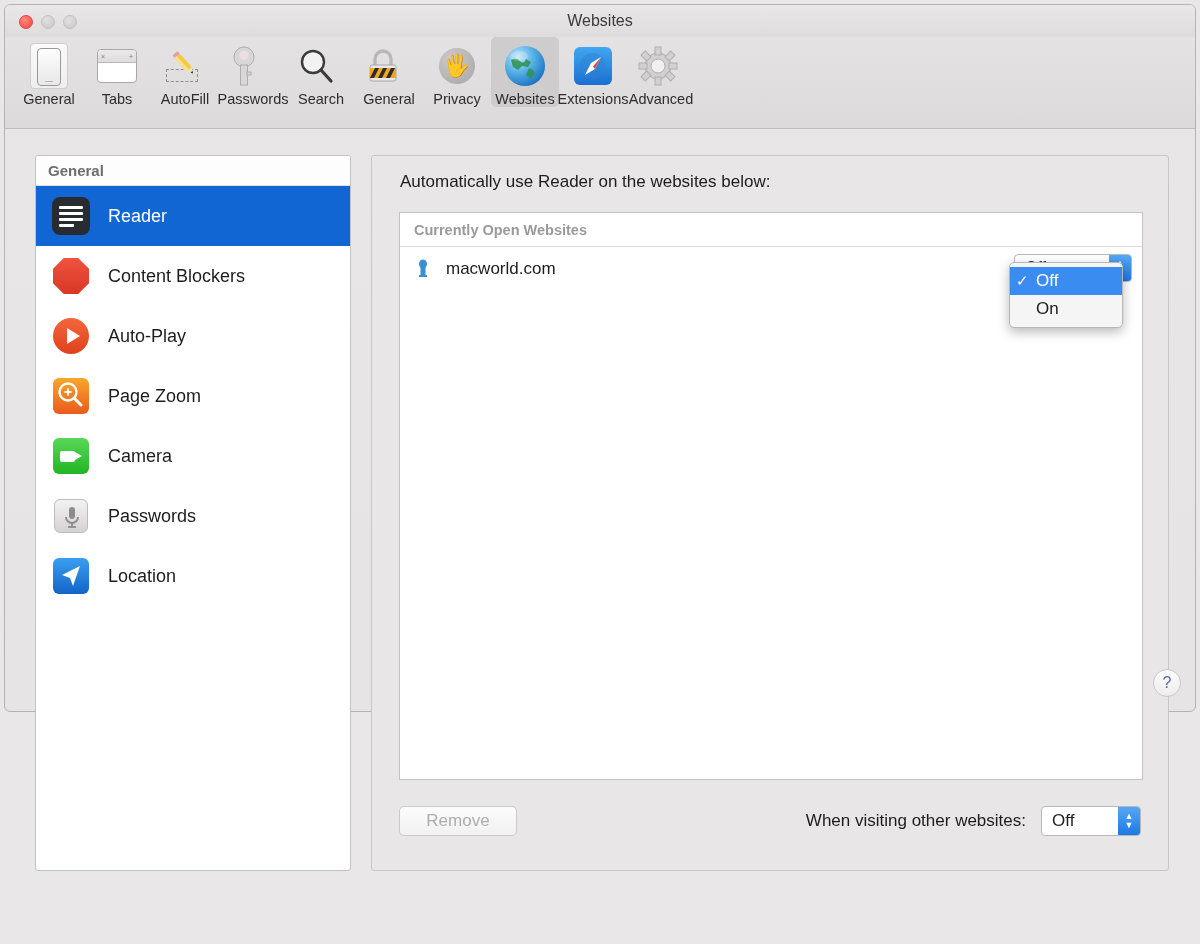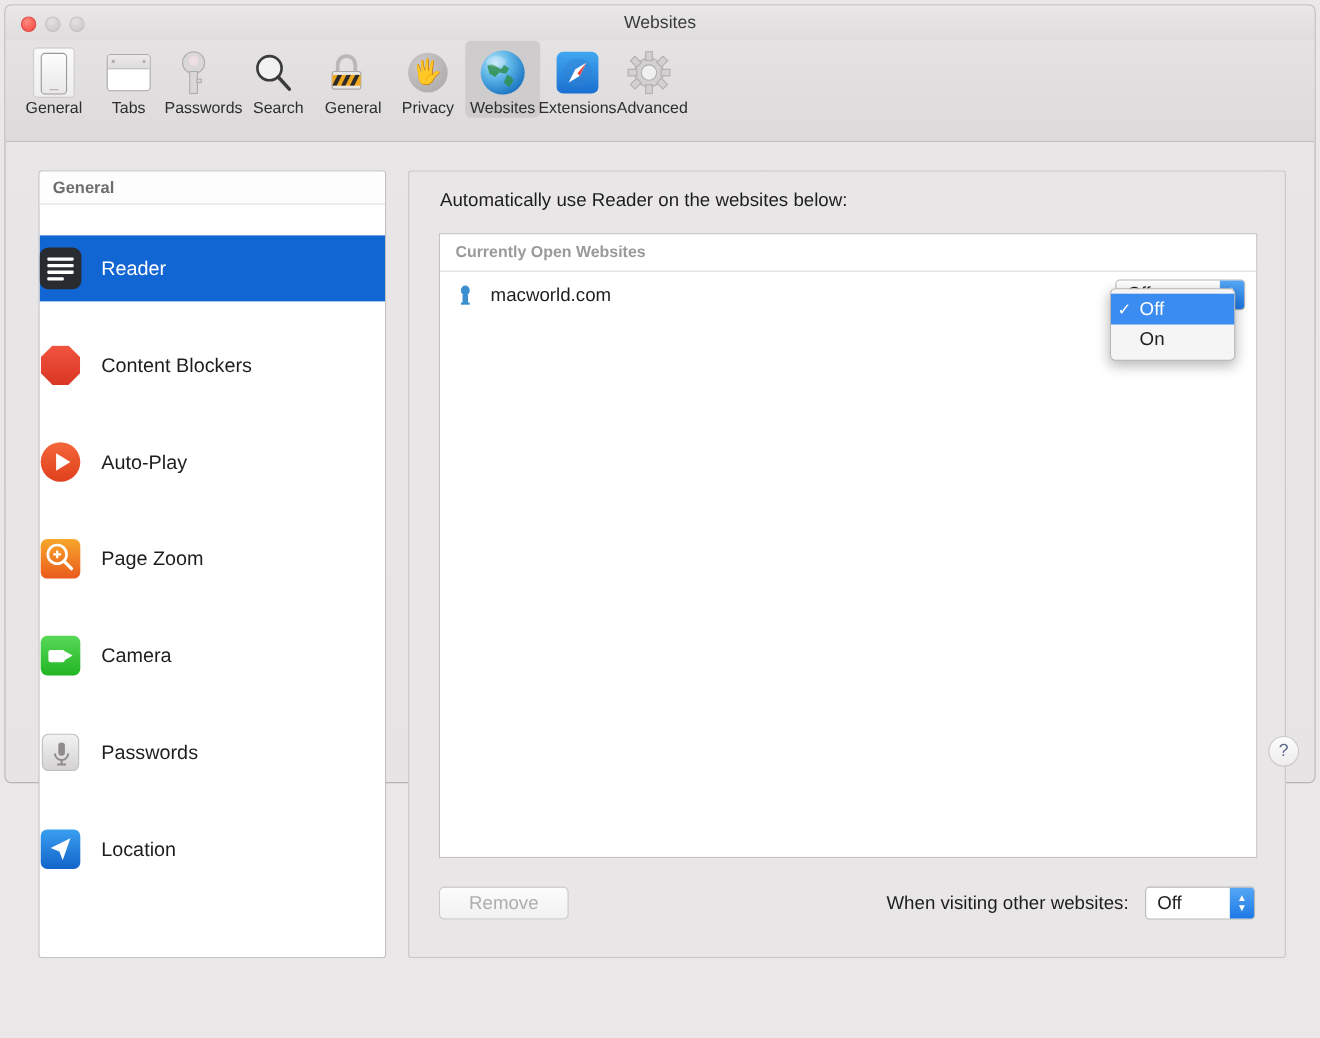--- a/index.html
+++ b/index.html
@@ -95,21 +95,21 @@
   }
   #sb-header {
     height: 30px; line-height: 30px;
     padding-left: 12px;
     font-size: 15px; font-weight: bold; color: #6e6c6d;
     background: #fdfdfd;
     border-bottom: 1px solid #e2e0e1;
   }
   .sb-item {
     height: 60px; display: flex; align-items: center;
-    cursor: default; margin-top: 28px;
+    padding-left: 16px; cursor: default;
   }
   .sb-item.selected { background: #1266d4; }
   .sb-item .sb-ic { width: 38px; height: 38px; flex: 0 0 38px; position: relative; }
   .sb-item .sb-label { margin-left: 18px; font-size: 18px; color: #1d1d1d; }
   .sb-item.selected .sb-label { color: #ffffff; }
 
   
   .ic-reader{width:38px;height:38px;border-radius:8px;background:#282c30;position:relative;}
   .ic-reader i{position:absolute;left:7px;background:#fff;height:3px;border-radius:1px;display:block;}
   .ic-blocker{width:36px;height:36px;margin:1px;background:linear-gradient(#f0533f,#d93724);
@@ -250,20 +250,37 @@
         <div class="ic-tabs">
             <div class="row" style="height:13px;background:linear-gradient(#ebe9ea,#dedcdd);border-bottom:1px solid #b9b7b8;padding:0;display:flex;align-items:center;justify-content:space-between;">
           <span style="font-size:7px;color:#7b7979;padding-left:3px;">×</span>
               <span style="font-size:7px;color:#7b7979;padding-right:3px;">+</span>
             </div>
           </div>
       </div>
       <div class="tb-label">Tabs</div>
     </div>
 
+    <div class="tb-item">
+      <div class="tb-icon">
+        <div class="ic-autofill">
+          <div class="dash"></div>
+          <svg class="pen" viewBox="0 0 32 32">
+              <g transform="rotate(-42 16 16)">
+            <rect x="13" y="4" width="7" height="20" fill="#f5c842"></rect>
+            <rect x="13" y="4" width="3" height="20" fill="#fbe08a"></rect>
+            <polygon points="13,24 20,24 16.5,30" fill="#f2e2c0"></polygon>
+            <polygon points="15,27.5 18,27.5 16.5,30" fill="#3a3a3a"></polygon>
+            <rect x="13" y="1" width="7" height="3.5" fill="#d9a0b8"></rect>
+          </g>
+            </svg>
+        </div>
+      </div>
+      <div class="tb-label">AutoFill</div>
+    </div>
 
     <div class="tb-item">
       <div class="tb-icon">
         <svg class="ic-key" viewBox="0 0 28 40">
           <circle cx="14" cy="11" r="10" fill="#d9d7d8" stroke="#aeacad"></circle>
           <circle cx="14" cy="9.5" r="4.5" fill="#efdde4"></circle>
           <rect x="10.5" y="19" width="7" height="20" fill="#d9d7d8" stroke="#aeacad"></rect>
           <rect x="17" y="26" width="4" height="3" fill="#d9d7d8" stroke="#aeacad"></rect>
         </svg>
       </div>

